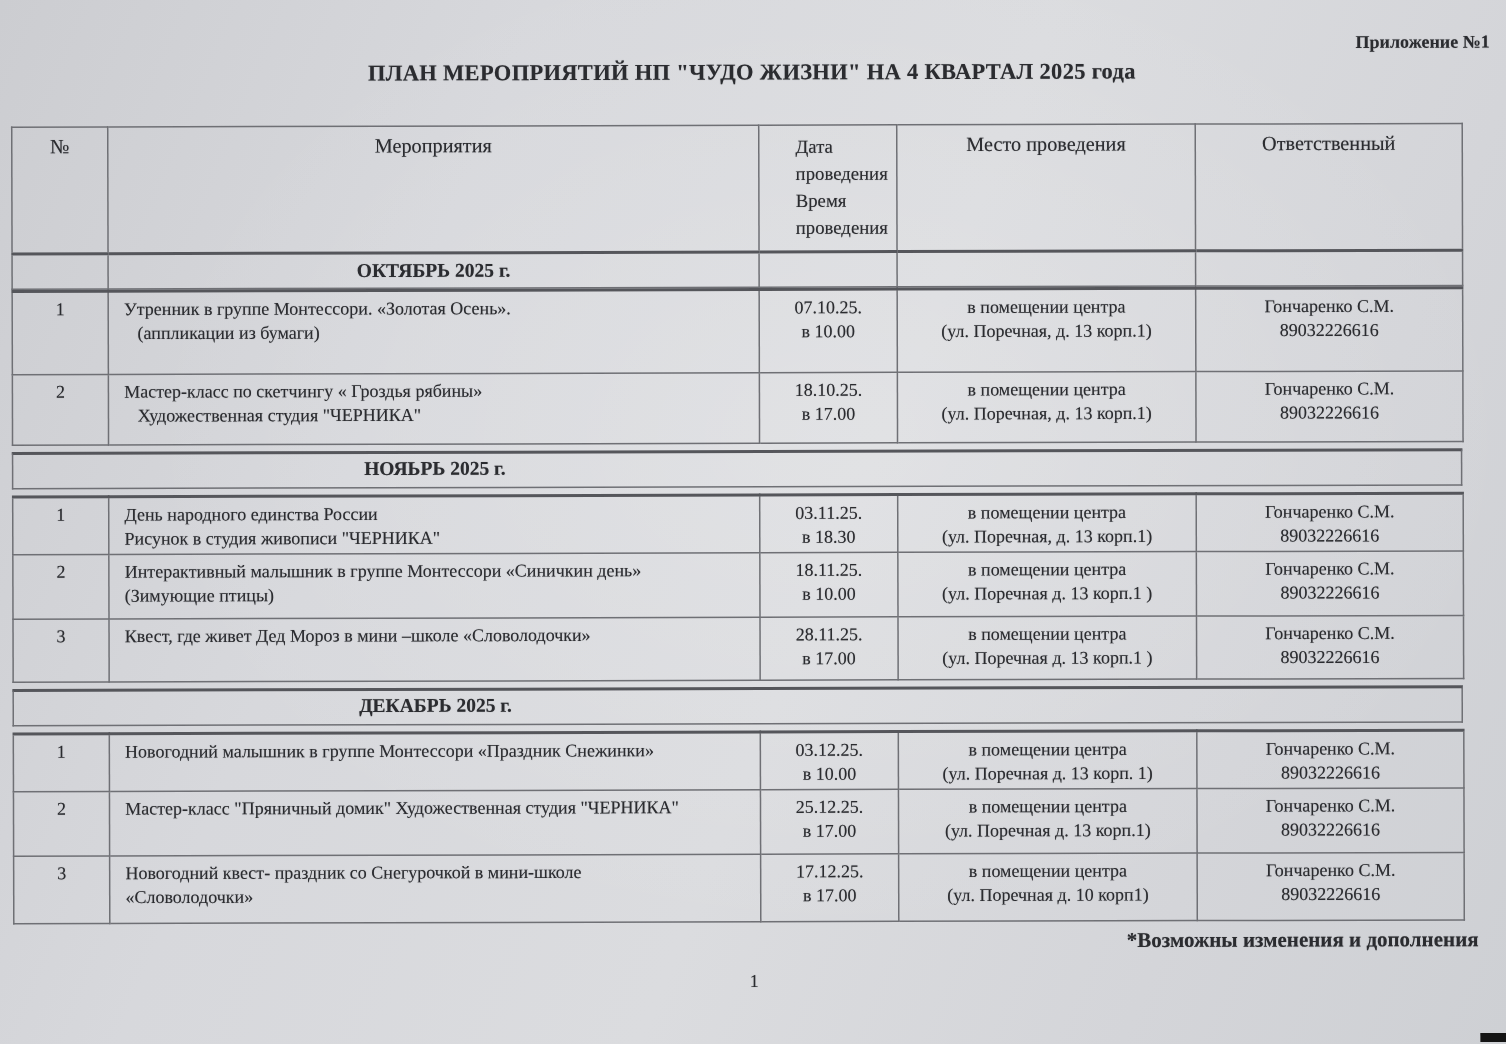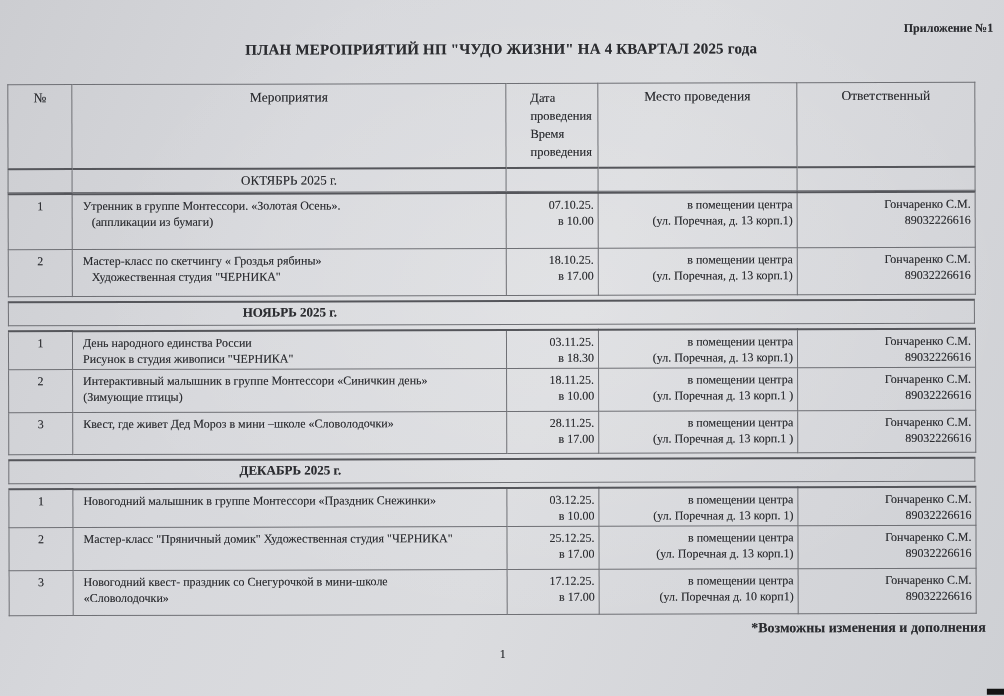--- a/index.html
+++ b/index.html
@@ -22,35 +22,35 @@
 
   #table-root{margin:25px 0 0 8px;width:967px;}
   table{border-collapse:collapse;table-layout:fixed;width:967px;}
   td{border:1px solid var(--line);vertical-align:top;padding:3px 4px 2px;overflow:hidden;}
 
   
   .head-table td{font-size:13.5px;text-align:center;}
   .head-table tr.head-row td{height:76px;padding-top:5px;border-bottom:2px solid var(--line-dark);}
   td.date-head{text-align:left;padding-left:24px;line-height:1.45;font-size:12.5px;}
   tr.band-row td{height:17px;}
-  .band-label{font-weight:normal;font-size:13px;}
+  .band-label{font-weight:bold;font-size:13px;}
 
   
   .band{position:relative;width:965px;height:22px;border:1px solid var(--line);
         border-top:2px solid var(--line-dark);margin:4px 0;}
   .band .band-inner{position:absolute;left:64px;top:2px;width:434px;text-align:center;
         font-weight:bold;font-size:13px;}
 
   
   .rows-table{margin-bottom:3px;border-top:2px solid var(--line-dark);}
   .rows-table td{font-size:12px;line-height:1.3;}
   td.c-num{text-align:center;padding-top:4px;}
   td.c-event{padding-left:10px;padding-top:4px;}
   td.c-event .ev-line.ind{padding-left:9px;}
-  td.c-date,td.c-place,td.c-resp{text-align:right;padding-top:4px;margin-top:29px;}
+  td.c-date,td.c-place,td.c-resp{text-align:center;padding-top:4px;margin-top:29px;}
   .sec-0 tr:nth-child(1) td{height:48px;}
   .sec-0 tr:nth-child(2) td{height:40px;}
   .sec-1 tr:nth-child(1) td{height:31px;}
   .sec-1 tr:nth-child(2) td{height:36px;}
   .sec-1 tr:nth-child(3) td{height:35px;}
   .sec-2 tr:nth-child(1) td{height:30px;}
   .sec-2 tr:nth-child(2) td{height:36px;}
   .sec-2 tr:nth-child(3) td{height:38px;}
 
   .footnote{width:985px;text-align:right;font-weight:bold;font-size:14px;margin-top:6px;}

